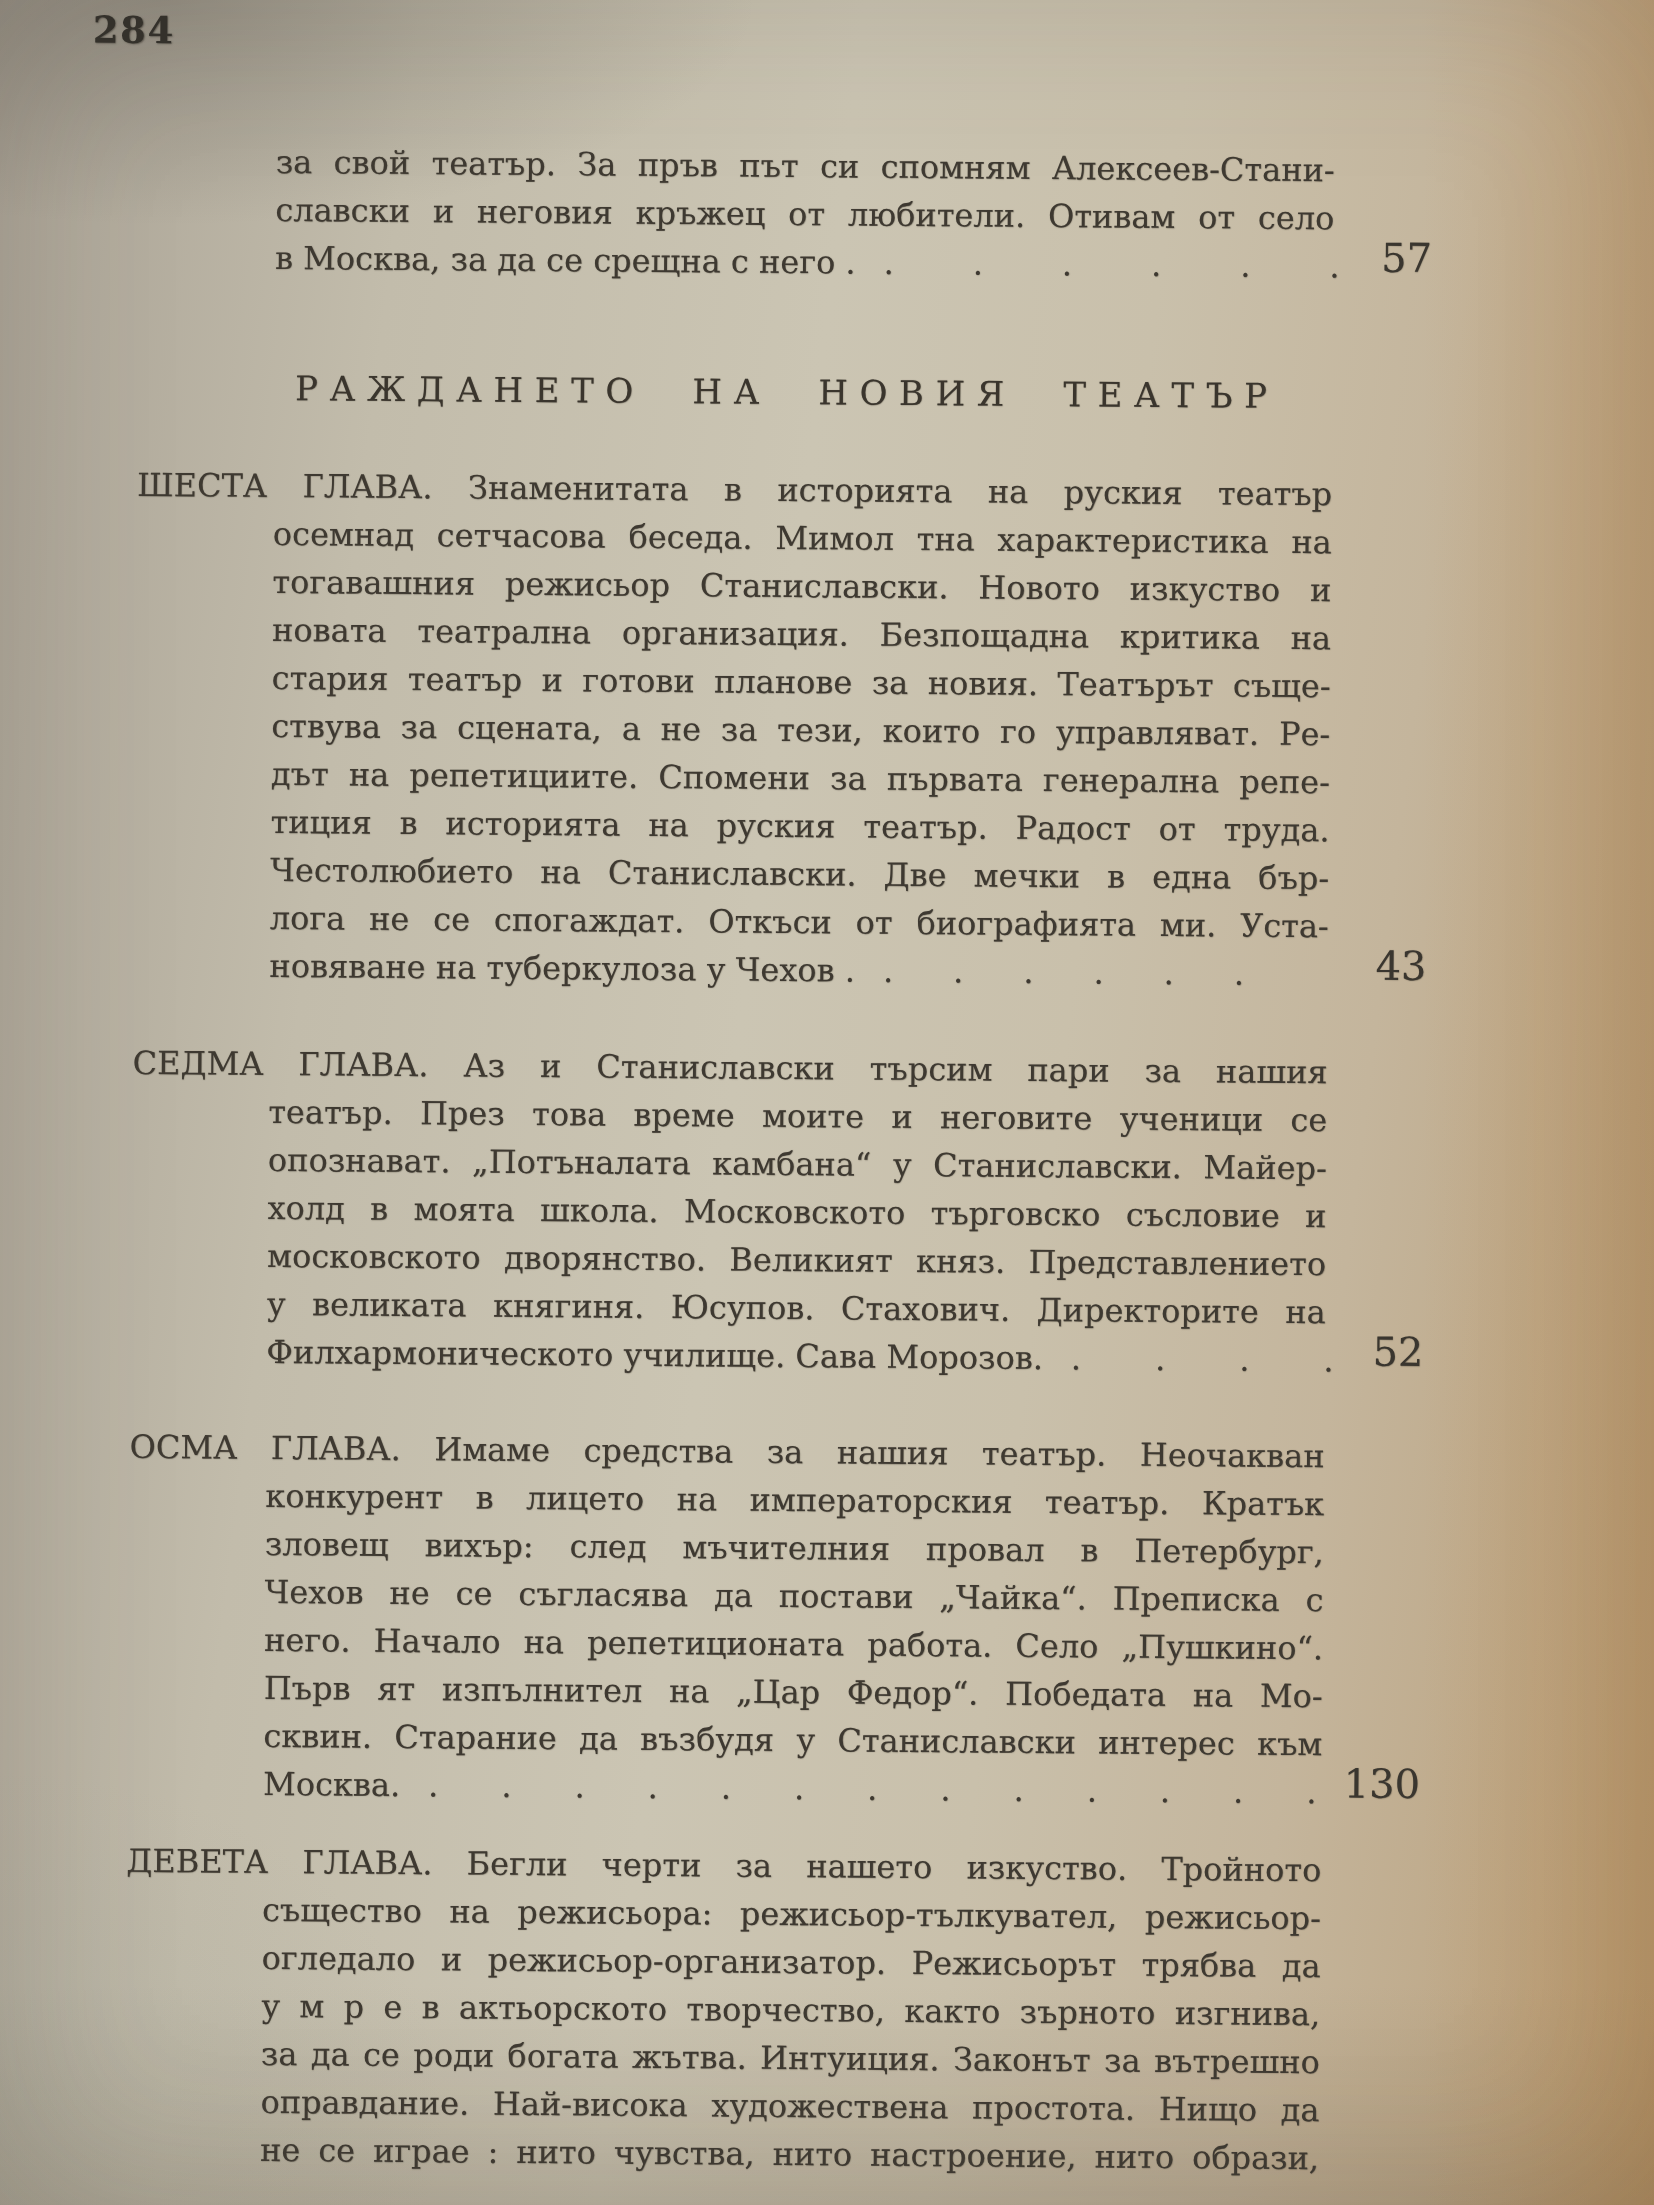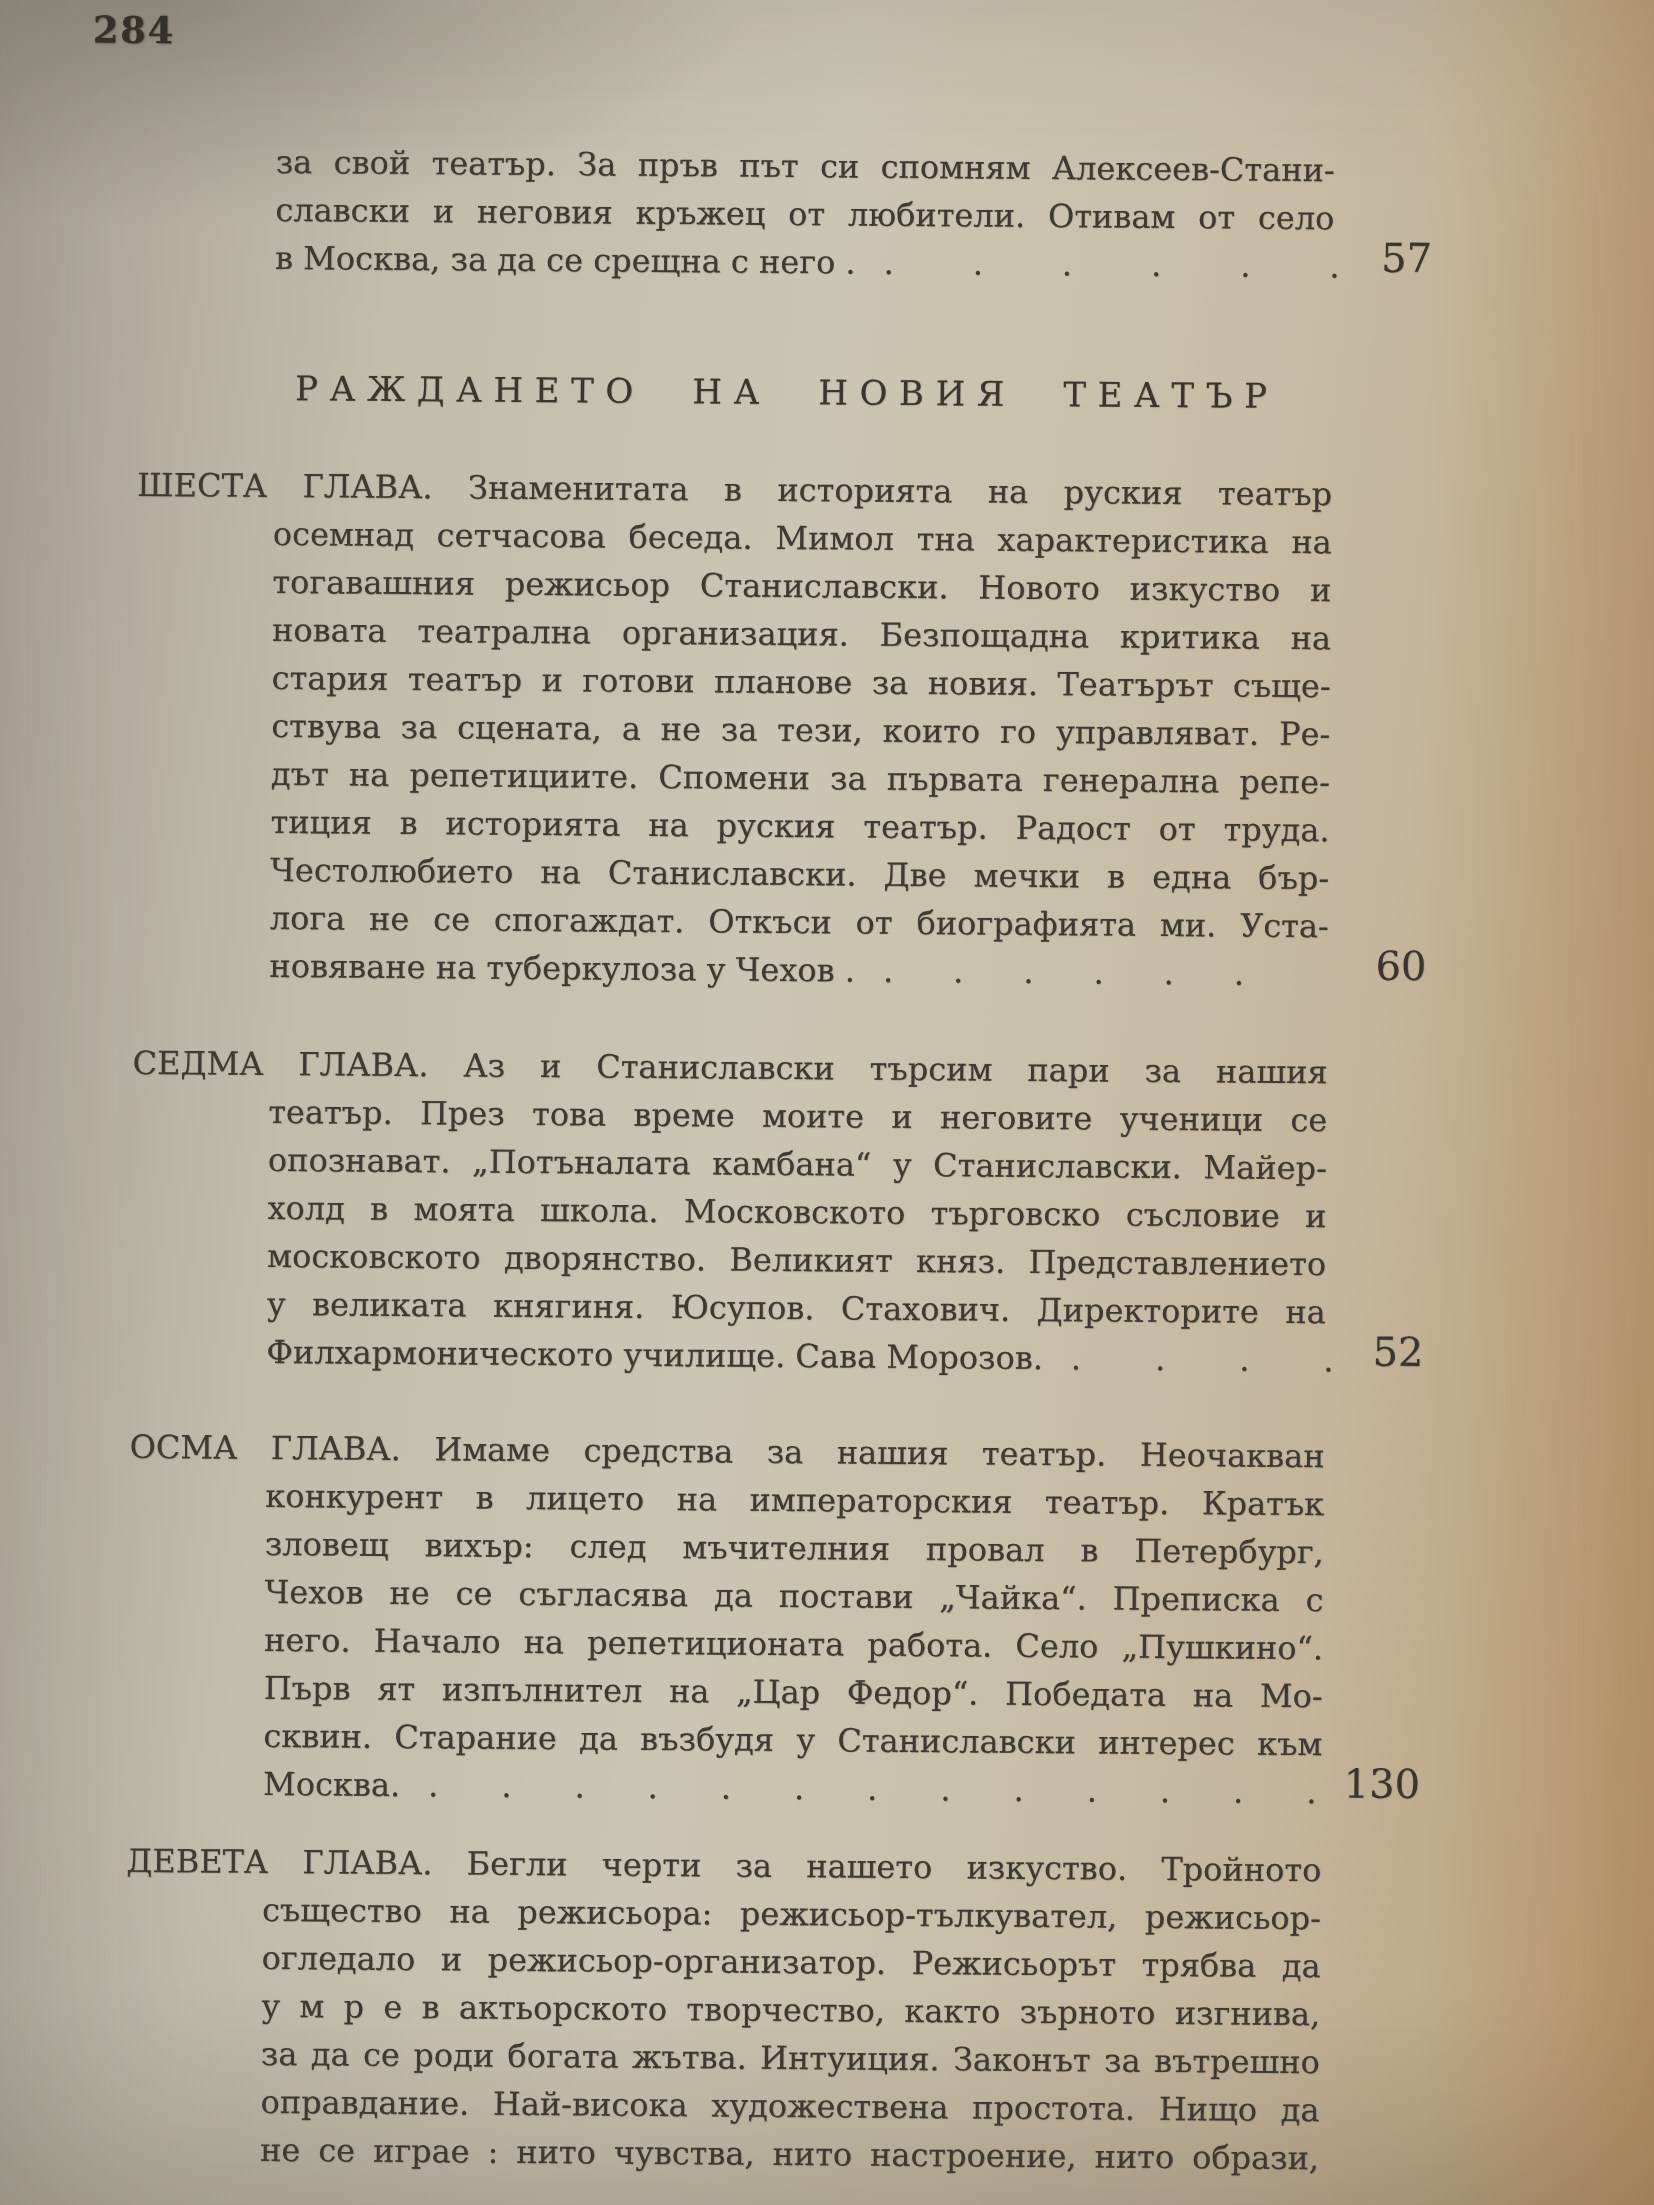--- a/index.html
+++ b/index.html
@@ -82,21 +82,21 @@
         <div class="line">осемнад сетчасова беседа. Мимол тна характеристика на</div>
         <div class="line">тогавашния режисьор Станиславски. Новото изкуство и</div>
         <div class="line">новата театрална организация. Безпощадна критика на</div>
         <div class="line">стария театър и готови планове за новия. Театърът съще-</div>
         <div class="line">ствува за сцената, а не за тези, които го управляват. Ре-</div>
         <div class="line">дът на репетициите. Спомени за първата генерална репе-</div>
         <div class="line">тиция в историята на руския театър. Радост от труда.</div>
         <div class="line">Честолюбието на Станиславски. Две мечки в една бър-</div>
         <div class="line">лога не се спогаждат. Откъси от биографията ми. Уста-</div>
         <div class="line last"><span>новяване на туберкулоза у Чехов .</span><span class="dots ld-b">......</span></div>
-        <span class="pagenum">60</span>
+        <span class="pagenum">43</span>
       </div>
 
       <div class="entry e2">
         <div class="line hang">СЕДМА ГЛАВА. Аз и Станиславски търсим пари за нашия</div>
         <div class="line">театър. През това време моите и неговите ученици се</div>
         <div class="line">опознават. „Потъналата камбана“ у Станиславски. Майер-</div>
         <div class="line">холд в моята школа. Московското търговско съсловие и</div>
         <div class="line">московското дворянство. Великият княз. Представлението</div>
         <div class="line">у великата княгиня. Юсупов. Стахович. Директорите на</div>
         <div class="line last"><span>Филхармоническото училище. Сава Морозов.</span><span class="dots ld-c">....</span></div>

